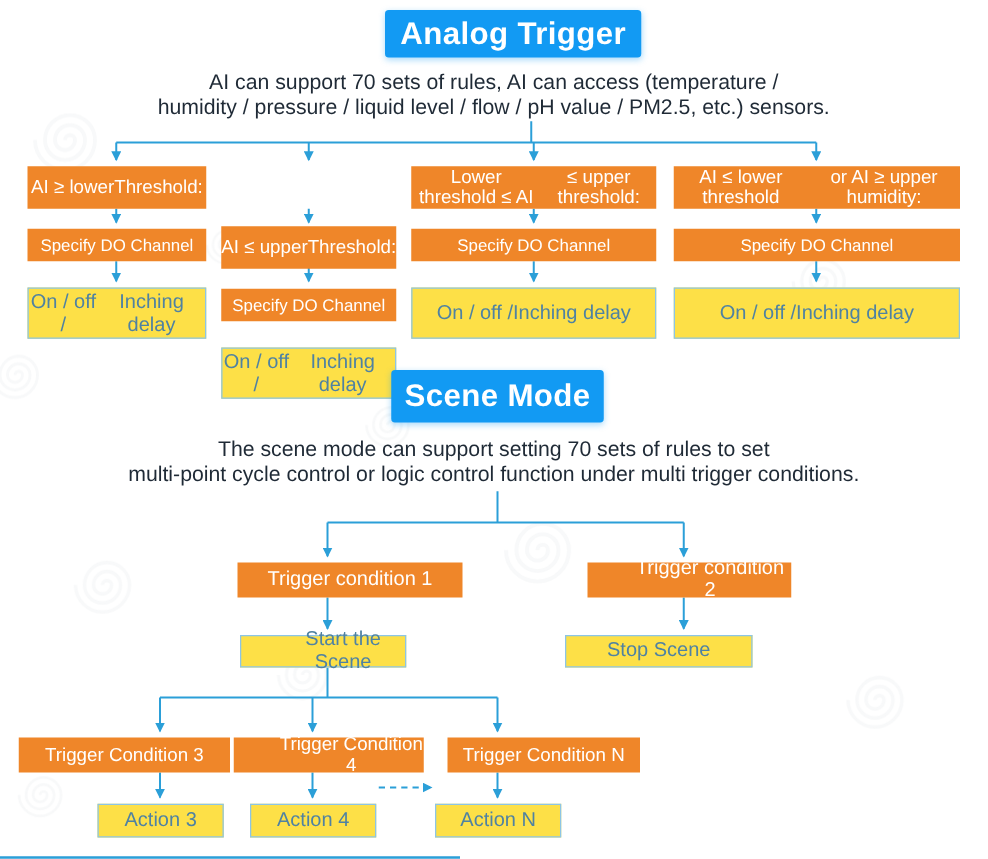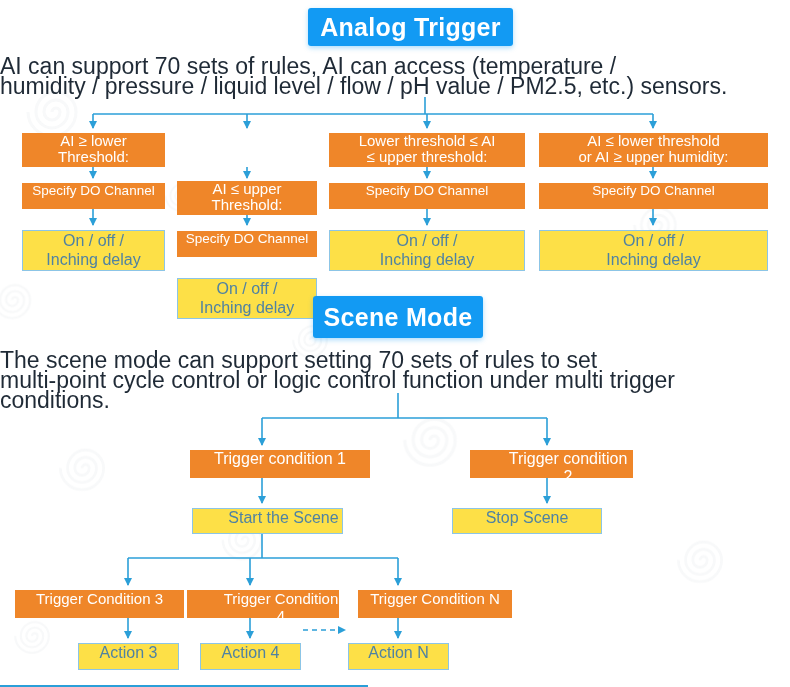--- a/index.html
+++ b/index.html
@@ -3,51 +3,51 @@
 <meta charset="utf-8">
 <style>
   html,body{margin:0;padding:0;background:#ffffff;}
   .canvas{
     position:relative;width:790px;height:687px;overflow:hidden;
     font-family:"Liberation Sans",sans-serif;background:#ffffff;
   }
   svg.deco{position:absolute;left:0;top:0;width:790px;height:687px;pointer-events:none;}
   svg.connectors{position:absolute;left:0;top:0;width:790px;height:687px;pointer-events:none;}
   .node{
-    position:absolute;box-sizing:border-box;display:flex;flex-direction:column;
-    align-items:center;text-align:center;
+    position:absolute;box-sizing:border-box;display:flex;flex-direction:row;
+    align-items:center;justify-content:center;text-align:center;
   }
   .title-box{
     position:absolute;display:flex;align-items:center;justify-content:center;
     background:#129af3;color:#ffffff;font-size:25px;font-weight:bold;
     border-radius:3px;letter-spacing:.3px;box-shadow:0 2px 5px rgba(18,154,243,.35);
   }
   .at-title{left:308px;top:8px;width:205px;height:38px;}
   .sm-title{left:313px;top:296px;width:170px;height:42px;}
   .desc{
-    position:absolute;left:0;width:790px;text-align:left;color:#1f2a36;
-    font-size:23px;line-height:20px;font-weight:500;
+    position:absolute;left:0;width:790px;text-align:center;color:#1f2a36;
+    font-size:17px;line-height:20px;font-weight:500;
   }
   .at-desc{top:56px;}
   .sm-desc{top:350px;}
   .orange{background:#ef8629;color:#ffffff;}
   .outline{background:#fde047;border:1px solid #8cc5e6;color:#4f82a2;}
   
   .c1{left:22px;width:143px;}
   .c2{left:177px;width:140px;margin-top:48px;}
   .c3{left:329px;width:196px;}
   .c4{left:539px;width:229px;}
   .r1{top:133px;height:34px;font-size:15px;line-height:16px;}
   .r2{top:183px;height:26px;font-size:13.5px;}
   .r3{top:230px;height:41px;font-size:16px;line-height:19px;}
   
   .sc{font-size:16px;}
   .sc-t1{left:190px;top:450px;width:180px;height:28px;}
   .sc-t2{left:470px;top:450px;width:163px;height:28px;padding-left:33px;}
-  .sc-start{left:192px;top:508px;width:151px;height:26px;padding-left:32px;}
+  .sc-start{left:192px;top:508px;width:133px;height:26px;padding-left:32px;}
   .sc-stop{left:452px;top:508px;width:150px;height:26px;}
   .sc-t3{left:15px;top:590px;width:169px;height:28px;font-size:15px;}
   .sc-t4{left:187px;top:590px;width:152px;height:28px;font-size:15px;padding-left:36px;}
   .sc-tn{left:358px;top:590px;width:154px;height:28px;font-size:15px;}
   .sc-a3{left:78px;top:643px;width:101px;height:27px;}
   .sc-a4{left:200px;top:643px;width:101px;height:27px;}
   .sc-an{left:348px;top:643px;width:101px;height:27px;}
   .bottom-line{position:absolute;left:0;bottom:0;width:368px;height:2px;background:#2b9fd8;}
 </style>
 </head>

